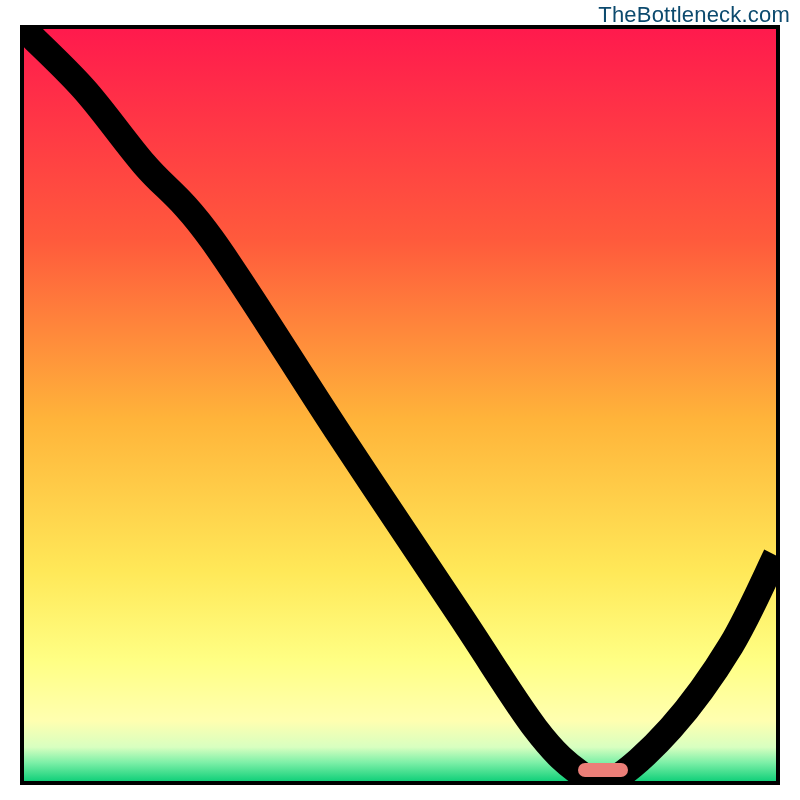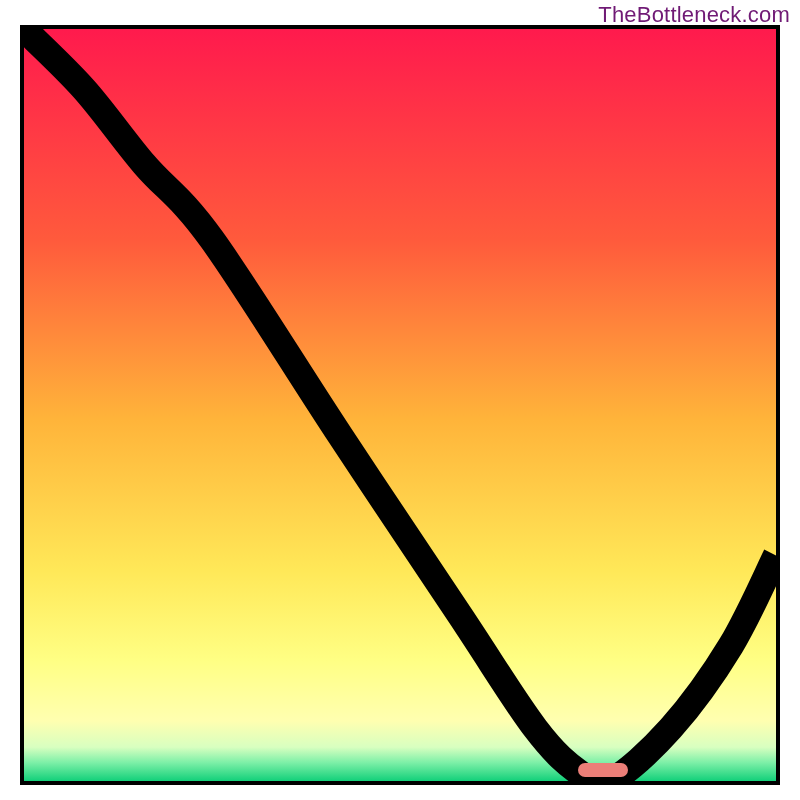--- a/index.html
+++ b/index.html
@@ -13,21 +13,21 @@
   }
   .wrap {
     position: relative;
     width: 800px;
     height: 800px;
   }
   .watermark {
     position: absolute;
     top: 2px;
     right: 10px;
-    color: #701a75;
+    color: #0c4a6e;
     font-size: 22px;
     font-weight: 500;
     letter-spacing: 0.2px;
     z-index: 10;
     user-select: none;
   }
   .plot {
     position: absolute;
     left: 20px;
     top: 25px;

